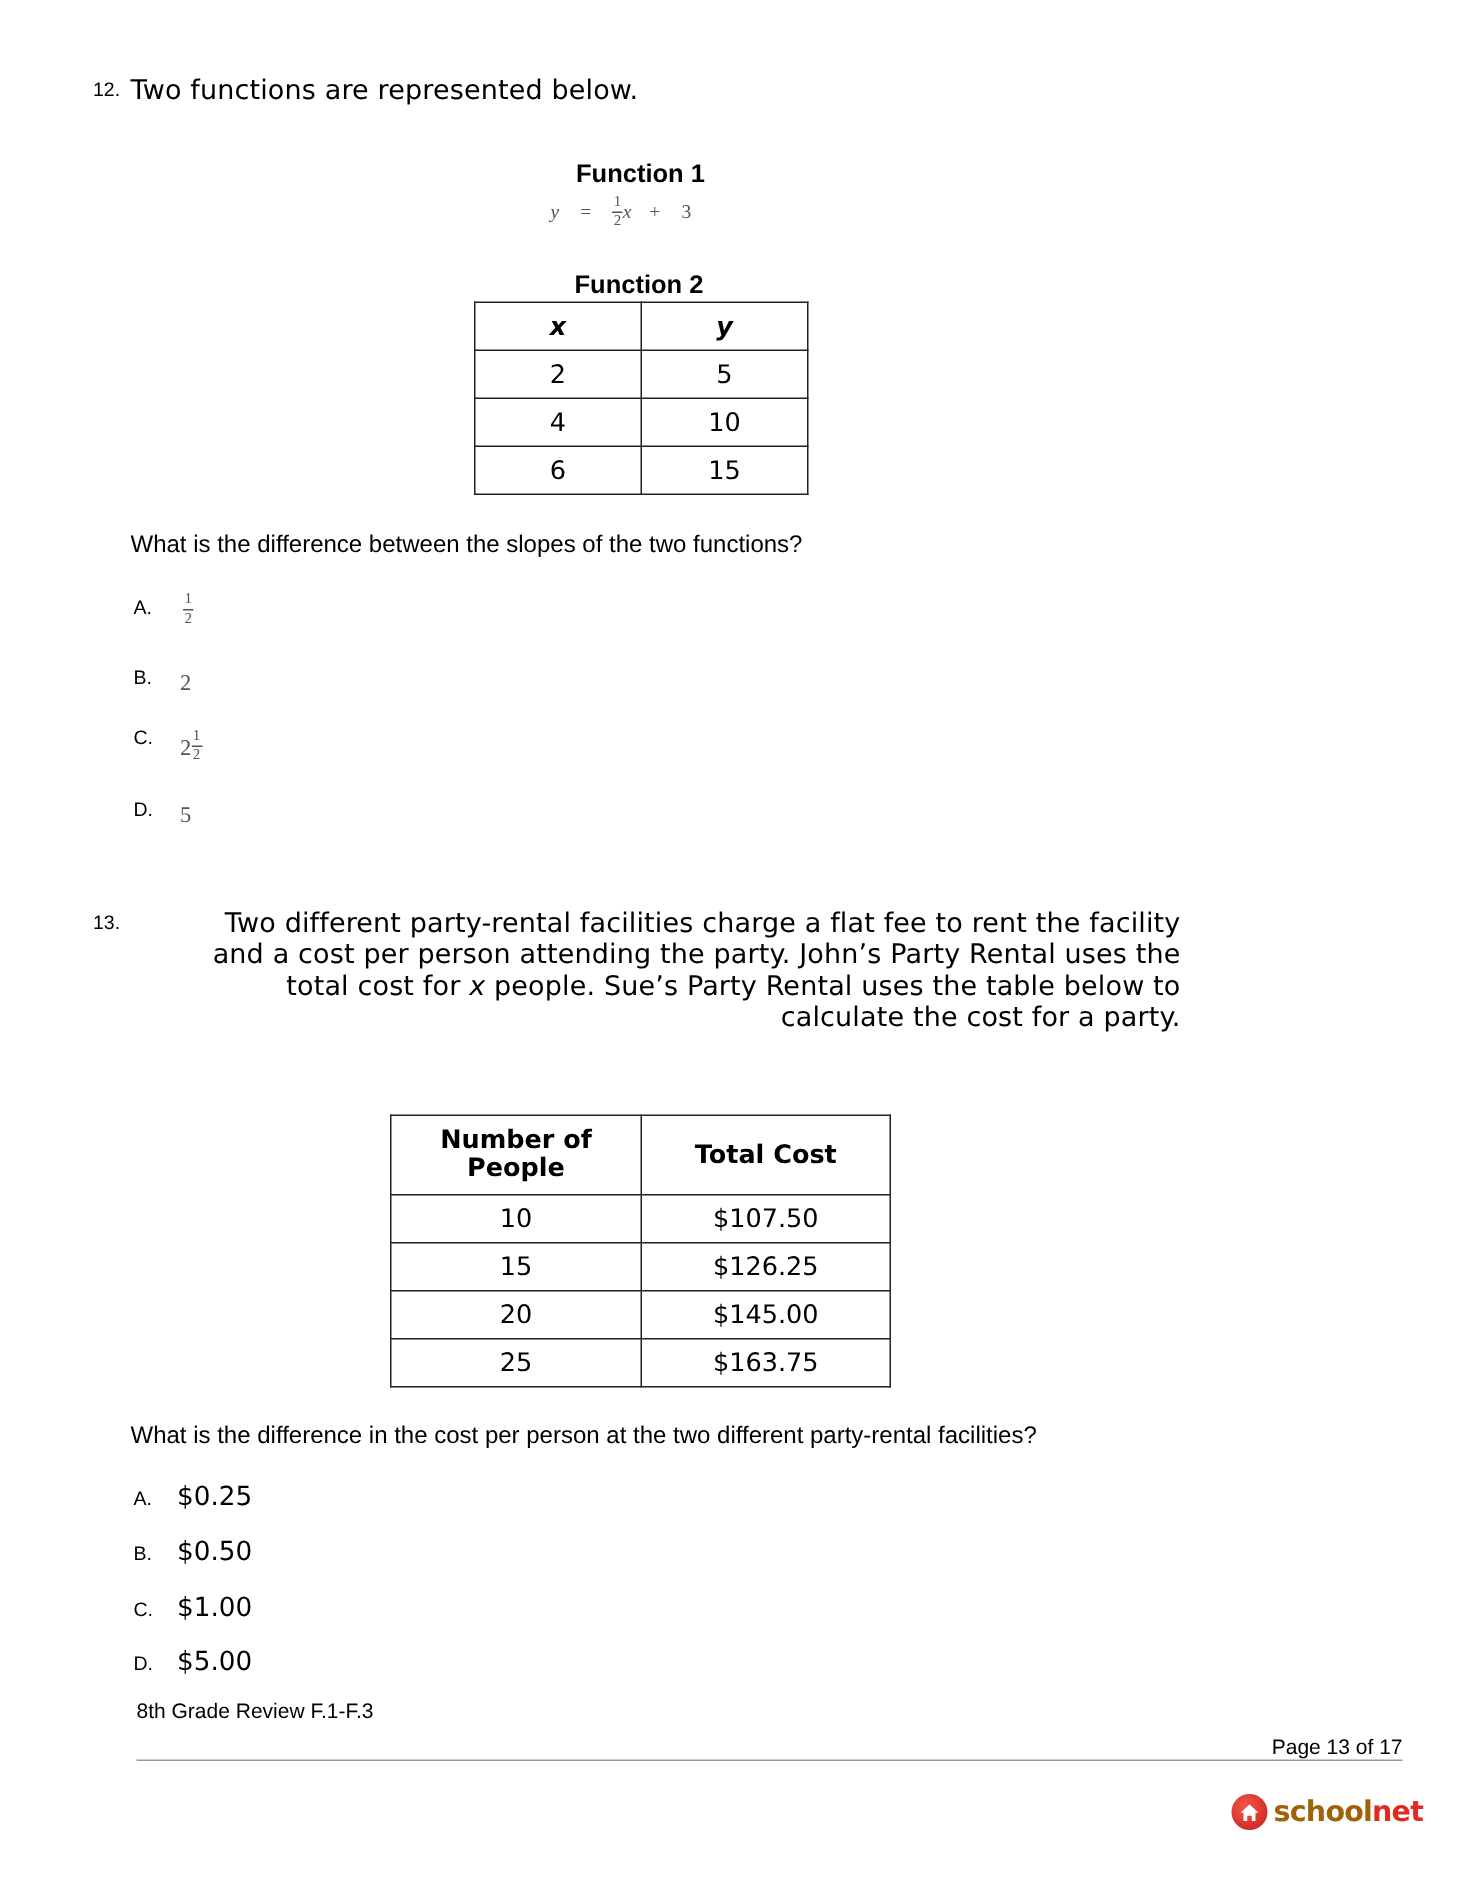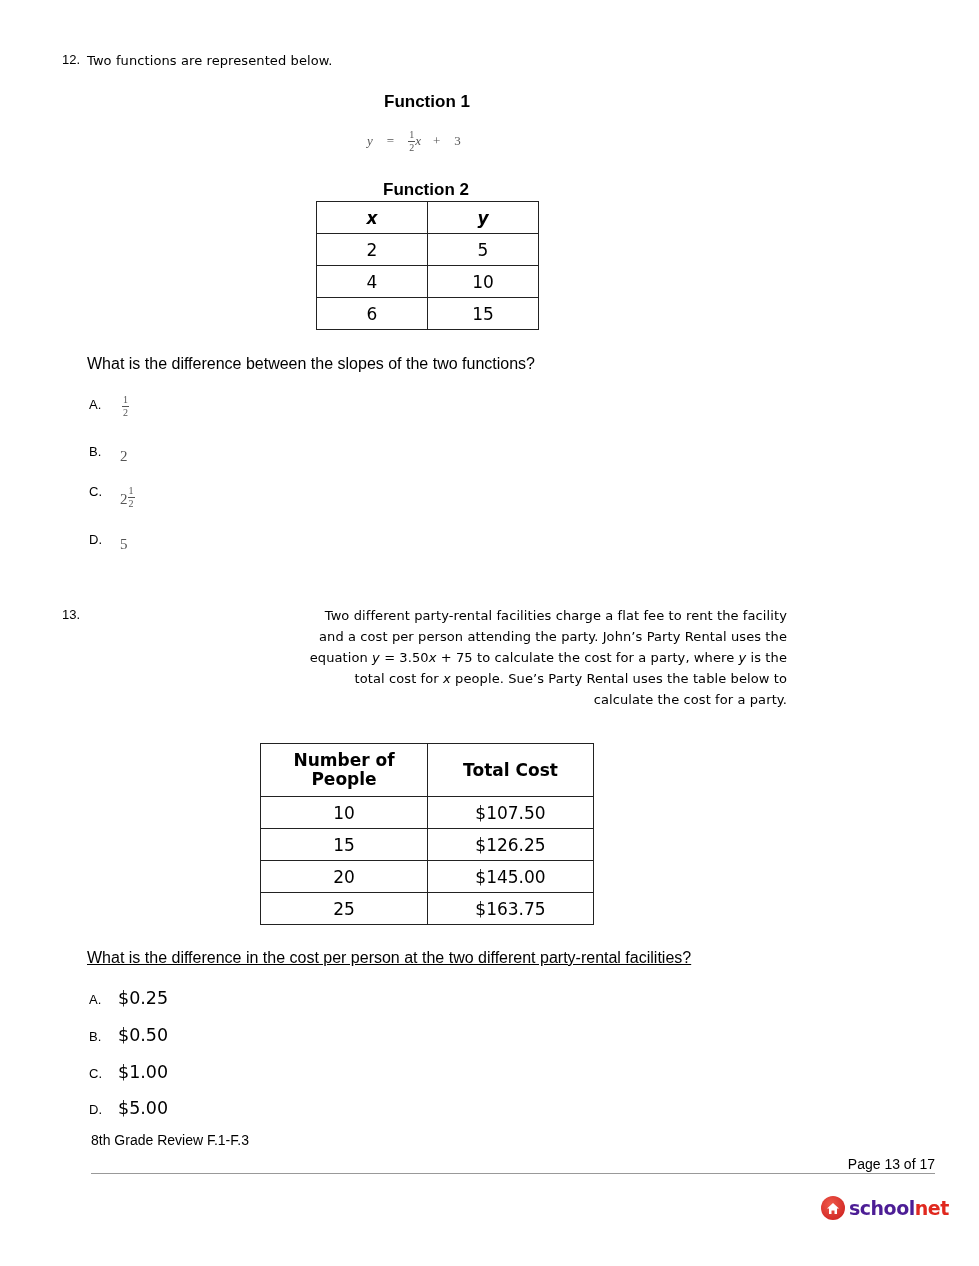--- a/index.html
+++ b/index.html
@@ -1,20 +1,20 @@
 <!DOCTYPE html>
 <html><head>
   <meta charset="utf-8">
   <style>
     html, body { margin: 0; padding: 0; background: #ffffff; }
     body { width: 979px; height: 1266px; position: relative; overflow: hidden; color: #000; }
     .abs { position: absolute; }
 
     .qnum { font-family: "Liberation Sans", sans-serif; font-size: 13px; }
-    .stem { font-family: "DejaVu Sans", sans-serif; font-size: 13px; line-height: 21px; letter-spacing: 0.1px; }
+    .stem { font-family: "DejaVu Sans", sans-serif; font-size: 18px; line-height: 21px; letter-spacing: 0.1px; }
     .title-bold { font-family: "Liberation Sans", sans-serif; font-weight: bold; font-size: 17px; text-align: center; }
     .prompt { font-family: "Liberation Sans", sans-serif; font-size: 16px; }
 
     table.grid { border-collapse: collapse; font-family: "DejaVu Sans", sans-serif; }
     table.grid td, table.grid th { border: 1.5px solid #222; text-align: center; padding: 0; }
     table.f2 td, table.f2 th { width: 110px; height: 31px; font-size: 17px; font-weight: normal; }
     table.f2 th { font-style: italic; font-weight: bold; }
     table.cost td { height: 31px; font-size: 17px; }
     table.cost th { height: 52px; font-size: 17px; font-weight: bold; line-height: 19px; }
     table.cost td.c1, table.cost th.c1 { width: 166px; }
@@ -36,21 +36,21 @@
     .footer-text { font-family: "Liberation Sans", sans-serif; font-size: 14px; }
     .logo { display: flex; align-items: center; font-family: "DejaVu Sans", sans-serif; font-weight: bold; font-size: 19px; letter-spacing: -0.5px; }
     .logo-circle { width: 24px; height: 24px; border-radius: 50%; background: radial-gradient(circle at 40% 35%, #f05a4a, #c8191a); display: flex; align-items: center; justify-content: center; margin-right: 4px; }
   </style>
 </head>
 <body>
 
 <div class="abs qnum" style="left:62px; top:52px;">12.</div>
 <div class="abs stem" style="left:87px; top:50px;">Two functions are represented below.</div>
 
-<div class="abs title-bold" style="left:316px; width:222px; top:92px;">Function 1</div>
+<div class="abs title-bold" style="left:316px; width:222px; top:106px;">Function 1</div>
 <div class="abs eq" style="left:367px; top:126px; height:30px;">
   <span style="font-style:italic;">y</span>
   <span style="margin-left:14px;">=</span>
   <span class="frac" style="margin-left:14px;">
     <span class="num">1</span>
     <span class="bar"></span>
     <span class="den">2</span>
   </span>
   <span style="font-style:italic;">x</span>
   <span style="margin-left:12px;">+</span>
@@ -107,21 +107,20 @@
 
 <div class="abs" style="left:89px; top:532px; display:flex; align-items:flex-start;">
   <span class="opt-letter" style="width:31px;">D.</span>
   <span class="opt-val-serif" style="margin-top:4px;">5</span>
 </div>
 
 <div class="abs qnum" style="left:62px; top:607px;">13.</div>
 <div class="abs stem" style="left:87px; top:605px; width:700px;text-align:right;">
   <div>Two different party-rental facilities charge a flat fee to rent the facility</div>
   <div>and a cost per person attending the party. John’s Party Rental uses the</div>
-  <div>equation <i>y</i> = 3.50<i>x</i> + 75 to calculate the cost for a party, where <i>y</i> is the</div>
   <div>total cost for <i>x</i> people. Sue’s Party Rental uses the table below to</div>
   <div>calculate the cost for a party.</div>
 </div>
 
 <table class="abs grid cost" style="left:260px; top:743px;">
   <tbody>
       <tr>
     <th class="c1">
       <div>Number of</div>
       <div>People</div>
@@ -140,21 +139,21 @@
     <td class="c1">20</td>
     <td class="c2">$145.00</td>
   </tr>
   <tr>
     <td class="c1">25</td>
     <td class="c2">$163.75</td>
   </tr>
 </tbody>
   </table>
 
-<div class="abs prompt" style="left:87px; top:949px;text-decoration:underline;">What is the difference in the cost per person at the two different party-rental facilities?</div>
+<div class="abs prompt" style="left:87px; top:949px;">What is the difference in the cost per person at the two different party-rental facilities?</div>
 
 <div class="abs" style="left:89px; top:988px; display:flex; align-items:baseline;">
   <span class="opt-letter" style="width:29px;">A.</span>
   <span class="opt-val-money">$0.25</span>
 </div>
 <div class="abs" style="left:89px; top:1025px; display:flex; align-items:baseline;">
   <span class="opt-letter" style="width:29px;">B.</span>
   <span class="opt-val-money">$0.50</span>
 </div>
 <div class="abs" style="left:89px; top:1062px; display:flex; align-items:baseline;">
@@ -168,15 +167,15 @@
 
 <div class="abs footer-rule" style="left:91px; top:1173px; width:844px;"></div>
 <div class="abs footer-text" style="left:91px; top:1132px;">8th Grade Review F.1-F.3</div>
 <div class="abs footer-text" style="right:44px; top:1156px;">Page 13 of 17</div>
 <div class="abs logo" style="left:821px; top:1196px;">
   <div class="logo-circle">
     <svg width="14" height="13" viewBox="0 0 14 13">
         <path d="M7 1 L13 6.5 L11 6.5 L11 12 L8.5 12 L8.5 8.5 L5.5 8.5 L5.5 12 L3 12 L3 6.5 L1 6.5 Z" fill="#ffffff"></path>
       </svg>
   </div>
-  <span style="color:#4c1d95;">school</span>
+  <span style="color:#a16207;">school</span>
     <span style="color:#e0291f;">net</span>
 </div>
 
 </body></html>

